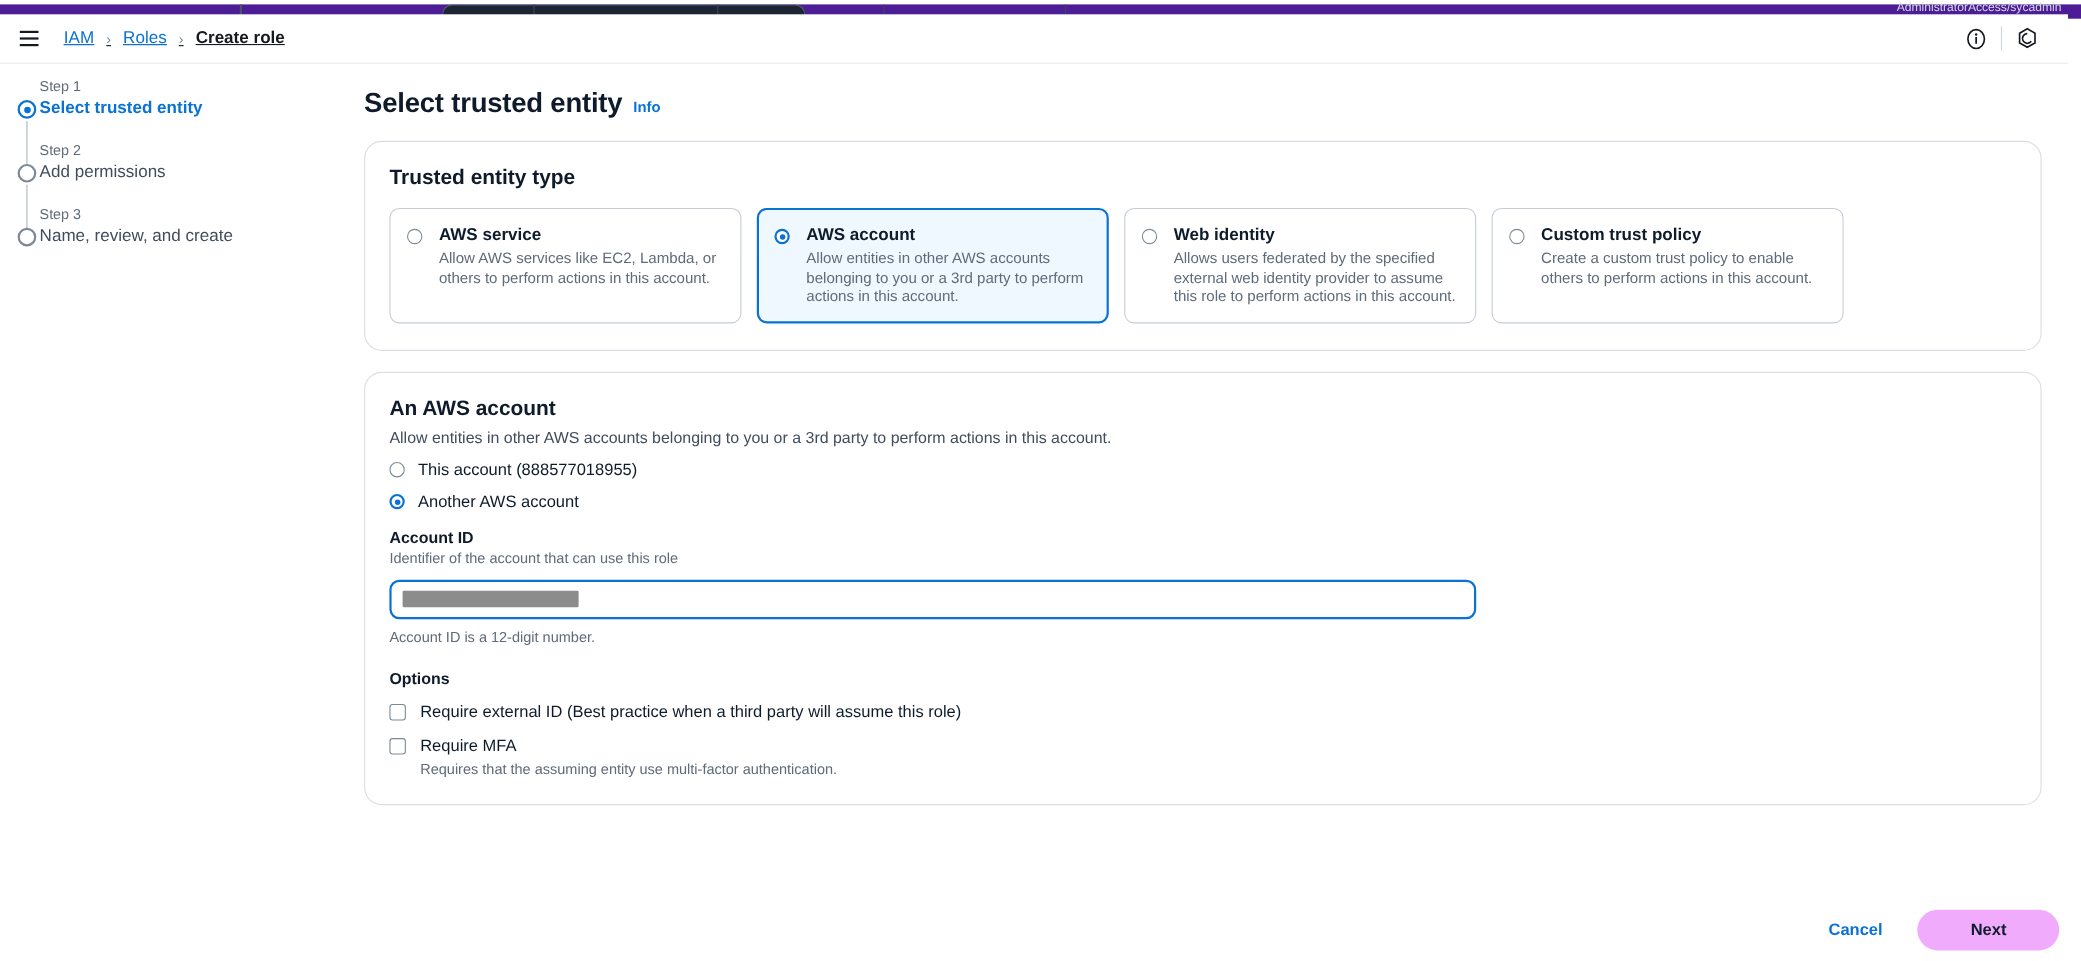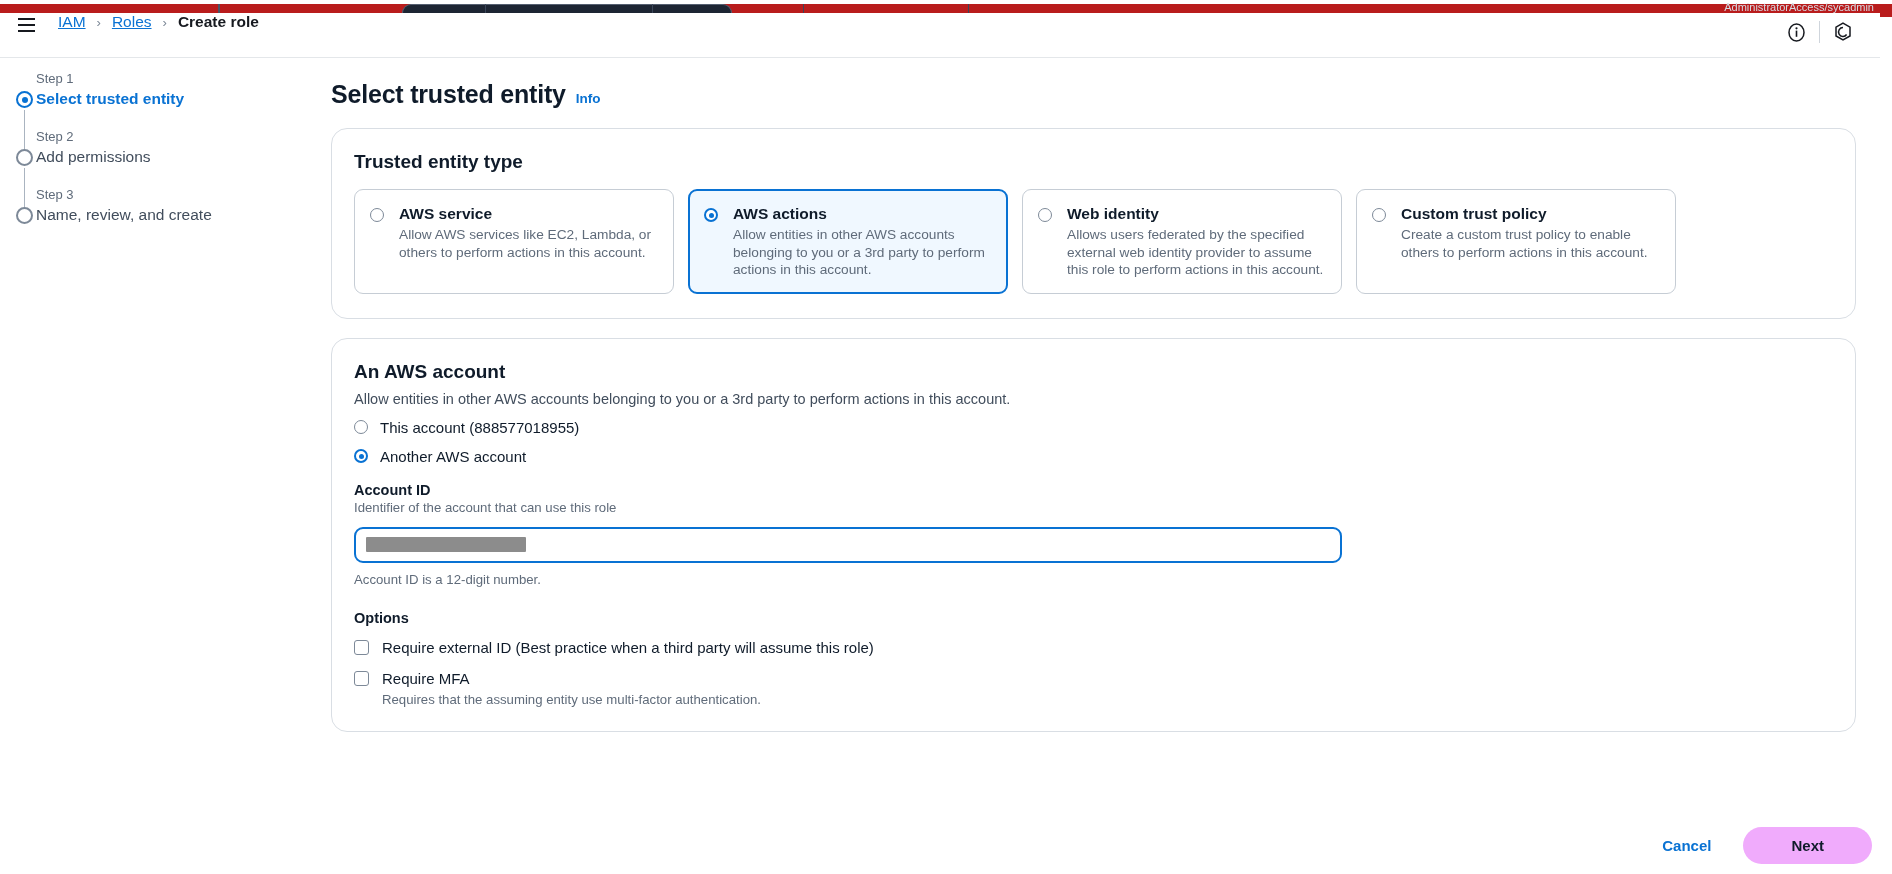--- a/index.html
+++ b/index.html
@@ -7,21 +7,21 @@
     width: 1892px; height: 874px;
     background: #ffffff;
     font-family: "Liberation Sans", sans-serif;
     color: #0f1b2a;
     overflow: hidden;
   }
 
   
   .console-strip {
     position: absolute; top: 4px; left: 0; width: 1892px; height: 13px;
-    background: #b91c1c;
+    background: #4c1d95;
   }
   .console-strip .tab-div {
     position: absolute; top: 0; width: 1px; height: 13px;
     background: #3b4659;
   }
   .console-strip .url-pill {
     position: absolute; left: 402px; top: 0; width: 330px; height: 13px;
     border: 1px solid #555f70; border-bottom: none;
     border-radius: 9px 9px 0 0; background: #1d2533;
   }
@@ -32,21 +32,21 @@
   .console-strip .acct-text {
     position: absolute; right: 18px; top: -3px;
     font-size: 11px; color: #d5dbe3; white-space: nowrap;
     font-family: "Liberation Sans", sans-serif;
   }
 
   
   .crumb-bar {
     position: absolute; top: 13px; left: 0; width: 1880px; height: 45px;
     background: #ffffff; border-bottom: 1px solid #e4e7ea;
-    display: flex; align-items: flex-start;
+    display: flex; align-items: center; text-decoration: underline;
   }
   .hamburger {
     margin-left: 14px; width: 24px; height: 24px;
     display: flex; flex-direction: column; justify-content: center;
     align-items: center; gap: 4px; cursor: pointer;
   }
   .hamburger span { display: block; width: 17px; height: 2px; background: #16191f; }
   .crumbs { display: flex; align-items: center; margin-left: 20px; font-size: 15.5px; }
   .crumb-link { color: #0972d3; text-decoration: underline; cursor: pointer; }
   .crumb-current { color: #16191f; font-weight: bold; }
@@ -258,21 +258,21 @@
     <div class="card-grid">
 
       <div class="tcard">
         <div class="radio"></div>
         <div class="ttitle">AWS service</div>
         <div class="tdesc">Allow AWS services like EC2, Lambda, or others to perform actions in this account.</div>
       </div>
 
       <div class="tcard selected">
         <div class="radio"></div>
-        <div class="ttitle">AWS actions</div>
+        <div class="ttitle">AWS account</div>
         <div class="tdesc">Allow entities in other AWS accounts belonging to you or a 3rd party to perform actions in this account.</div>
       </div>
 
       <div class="tcard">
         <div class="radio"></div>
         <div class="ttitle">Web identity</div>
         <div class="tdesc">Allows users federated by the specified external web identity provider to assume this role to perform actions in this account.</div>
       </div>
 
 

